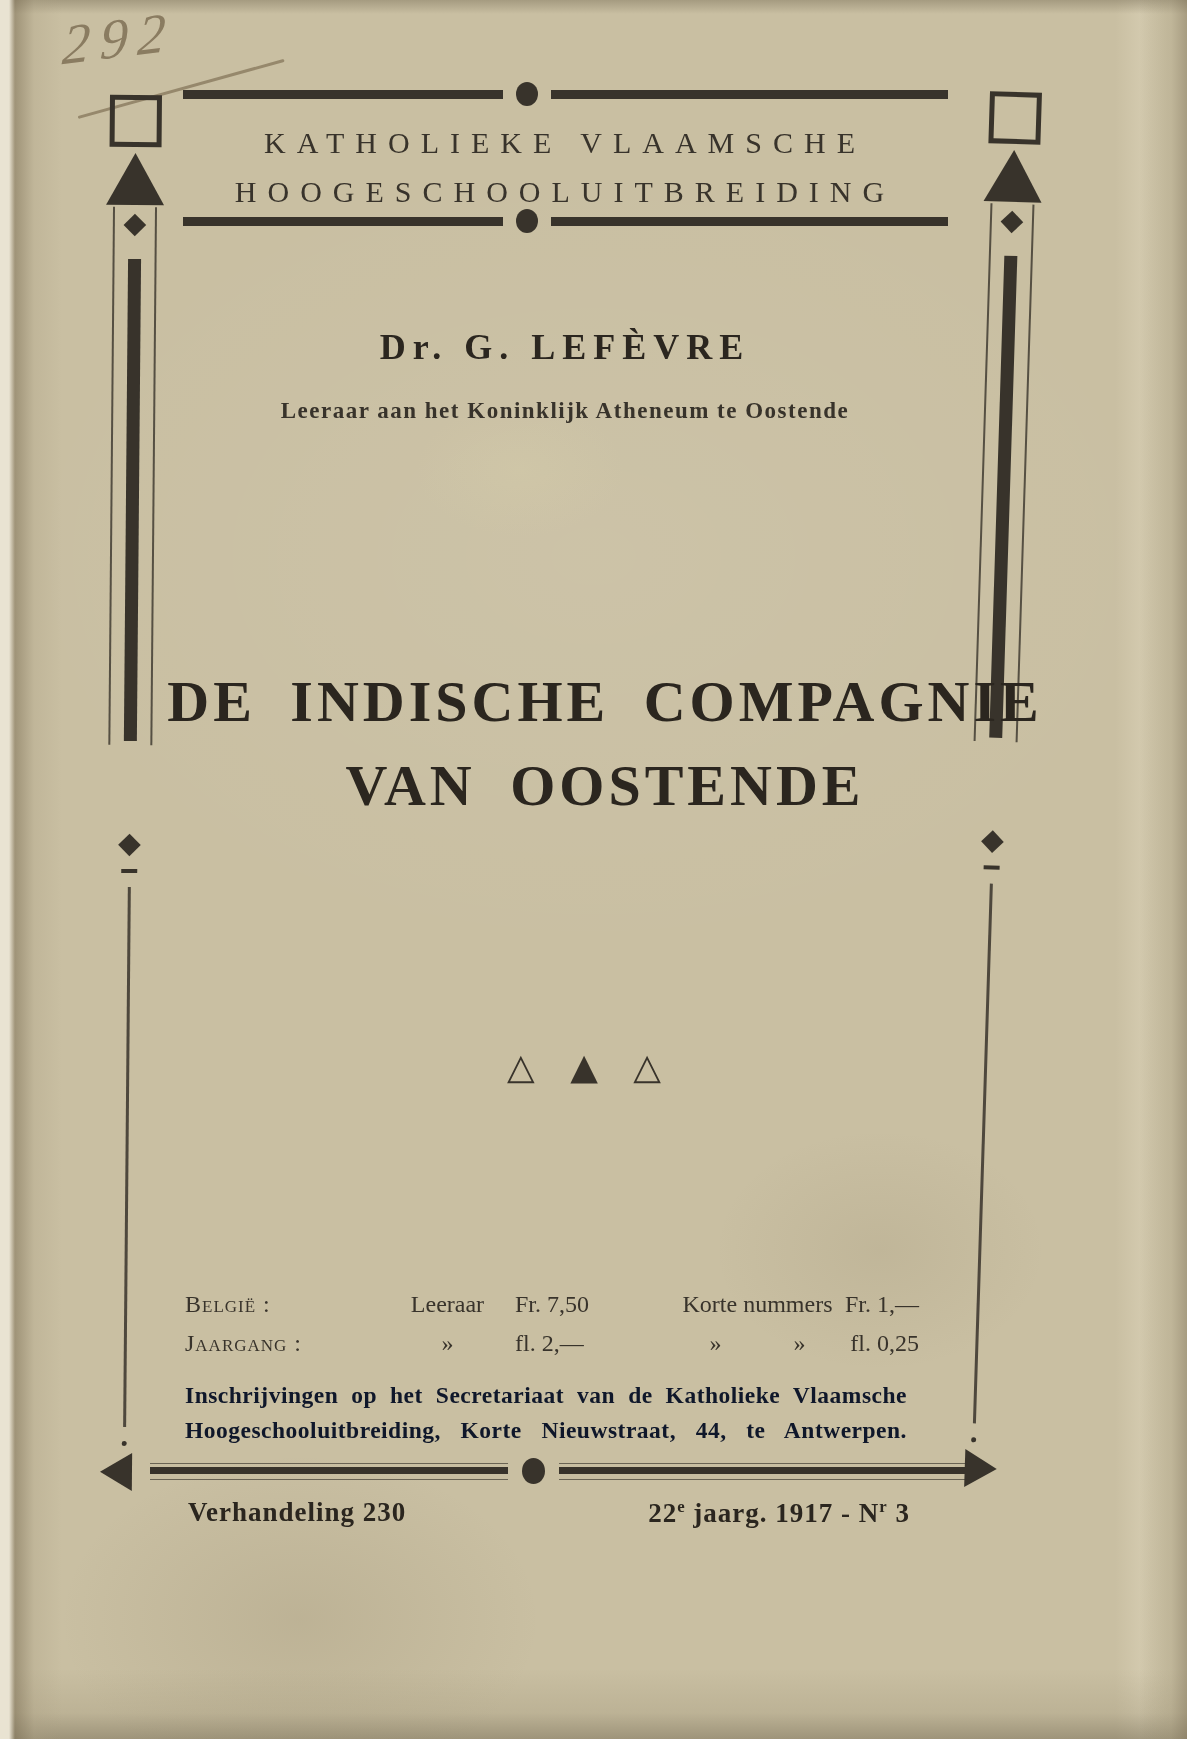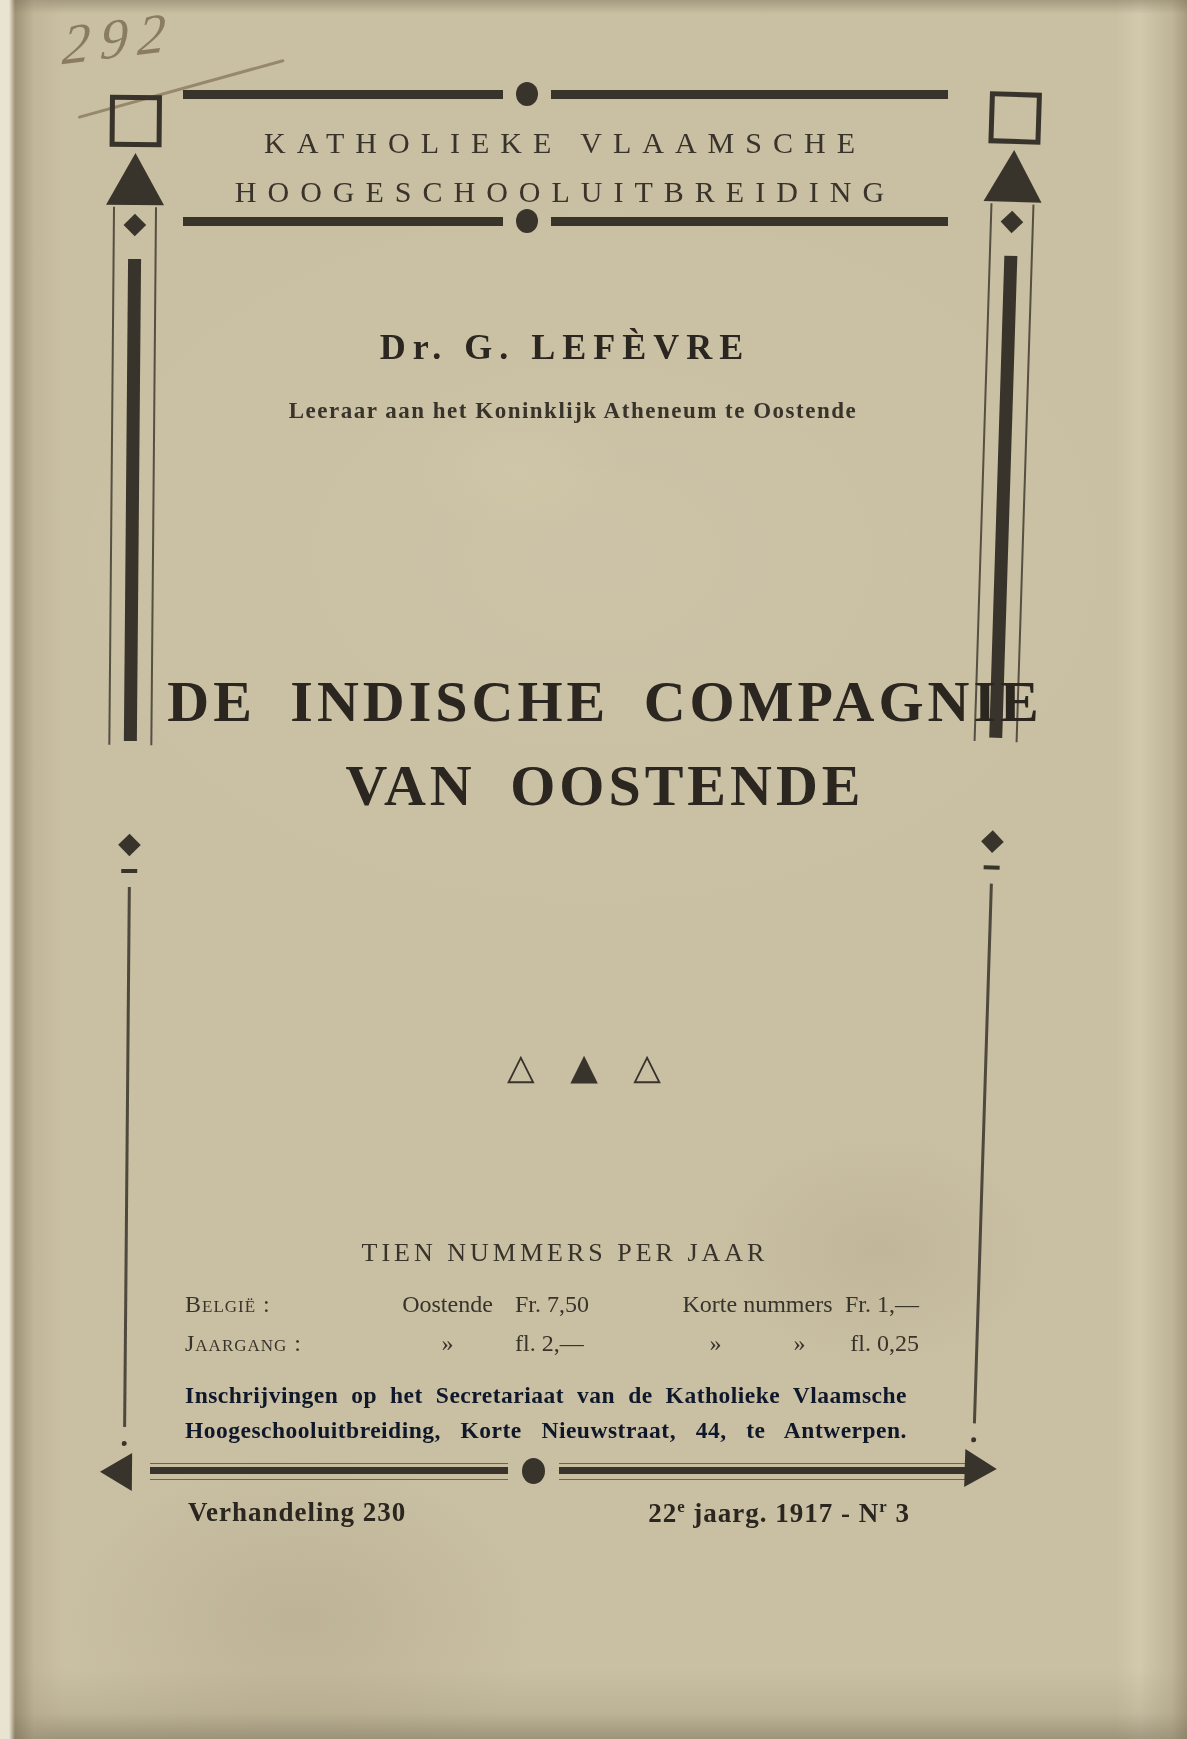--- a/index.html
+++ b/index.html
@@ -72,21 +72,21 @@
   .seg-a{width:320px;}
   .seg-b{flex:1;}
   .rdot{width:22px;height:24px;border-radius:50%;background:var(--ink);margin:0 13px;}
   
   .masthead{position:absolute;left:140px;top:118px;width:850px;text-align:center;}
   .mast-line{font-size:30px;letter-spacing:11px;line-height:49px;color:var(--ink);}
   
   .author-name{position:absolute;left:140px;top:326px;width:850px;text-align:center;
     font-size:36px;font-weight:bold;letter-spacing:7px;color:var(--ink-dark);}
   .author-affiliation{position:absolute;left:140px;top:398px;width:850px;text-align:center;
-    font-size:23px;font-weight:bold;letter-spacing:1.5px;color:var(--ink);padding-left:8px;}
+    font-size:23px;font-weight:bold;letter-spacing:1.5px;color:var(--ink);}
   
   .title-line{position:absolute;left:130px;width:950px;text-align:center;
     font-size:58px;font-weight:bold;letter-spacing:4px;word-spacing:16px;color:var(--ink-dark);}
   .t1{top:668px;}
   .t2{top:752px;}
   
   .tri-row{position:absolute;left:140px;top:1046px;width:900px;text-align:center;
     font-family:"DejaVu Sans",sans-serif;font-size:36px;letter-spacing:12px;color:var(--ink);}
   
   .sub-heading{position:absolute;left:140px;top:1238px;width:850px;text-align:center;
@@ -172,25 +172,24 @@
   </div>
 
   <div class="author-name">Dr. G. LEFÈVRE</div>
   <div class="author-affiliation">Leeraar aan het Koninklijk Atheneum te Oostende</div>
 
   <div class="title-line t2">VAN OOSTENDE</div>
   <div class="title-line t1">DE INDISCHE COMPAGNIE</div>
 
   <div class="tri-row">△ ▲ △</div>
 
-  <div class="sub-heading">TIEN NUMMERS PER JAAR</div>
 
   <div class="price-grid">
     <div class="price-cell country">België :</div>
-    <div class="price-cell c2">Oostende</div>
+    <div class="price-cell c2">Leeraar</div>
     <div class="price-cell c3">Fr. 7,50</div>
     <div class="price-cell c4">Korte nummers</div>
     <div class="price-cell c5">Fr. 1,—</div>
 
     <div class="price-cell country">Jaargang :</div>
     <div class="price-cell c2">»</div>
     <div class="price-cell c3">fl. 2,—</div>
     <div class="price-cell c4">»   »</div>
     <div class="price-cell c5">fl. 0,25</div>
   </div>

